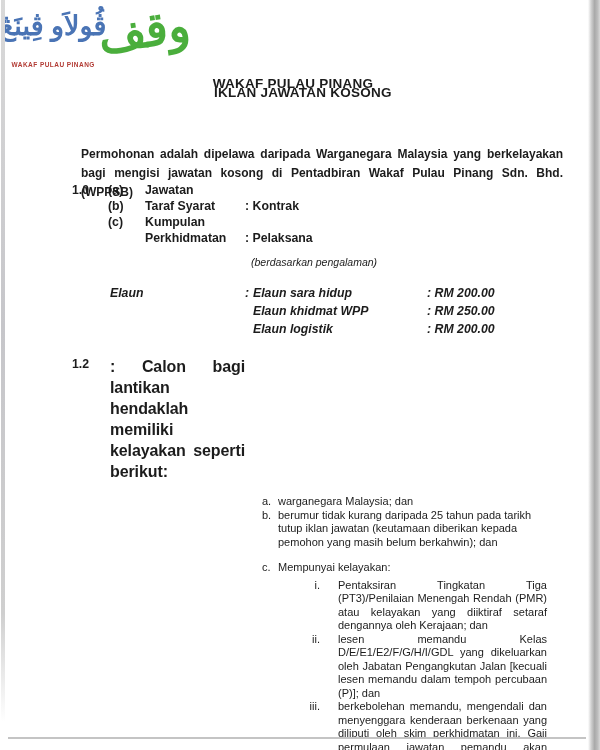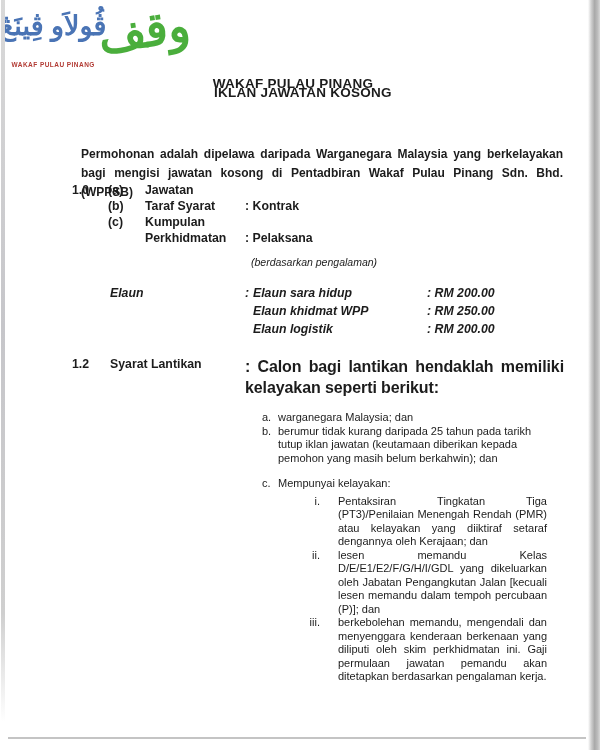--- a/index.html
+++ b/index.html
@@ -149,21 +149,20 @@
             <span>: RM 200.00</span>
           </span>
         </span>
       </div>
     </div>
   </div>
 
   <div class="sec s12">
     <div class="row2">
       <span>1.2</span>
-      <span>Syarat Lantikan</span>
       <span class="s12-value">: Calon bagi lantikan hendaklah memiliki kelayakan seperti berikut:</span>
     </div>
 
     <div class="items">
       <div class="item">
         <span>a.</span>
         <span>warganegara Malaysia; dan</span>
       </div>
       <div class="item">
         <span>b.</span>

